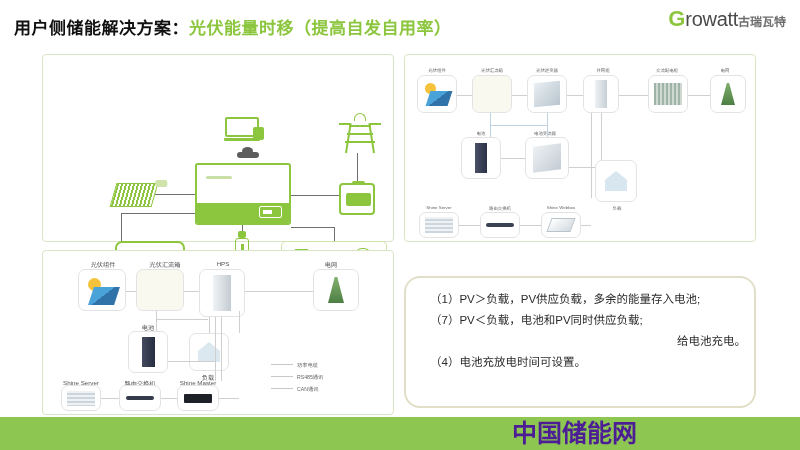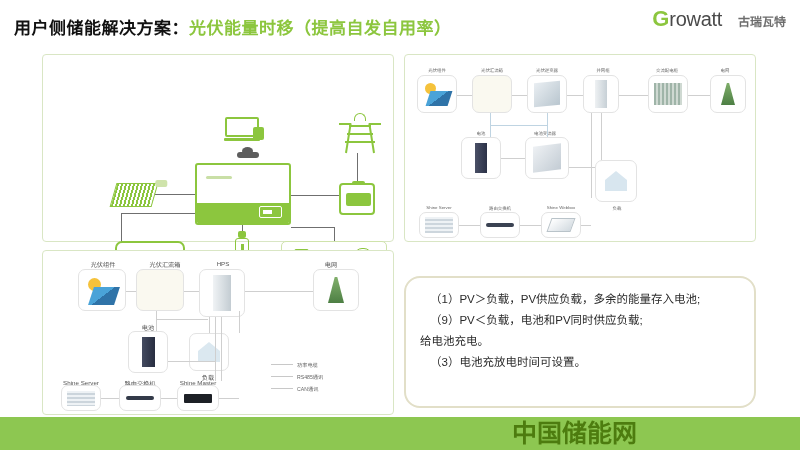--- a/index.html
+++ b/index.html
@@ -16,21 +16,21 @@
   .title{
     position:absolute;left:14px;top:14px;
     font-size:17px;font-weight:bold;letter-spacing:.5px;
     white-space:nowrap;color:#111;
   }
   .title .t-main{color:#111;}
   .title .t-accent{color:#8cc63e;}
   .logo{position:absolute;right:14px;top:8px;display:flex;align-items:baseline;}
   .logo .g{font-size:22px;font-weight:bold;color:#8cc63e;line-height:1;}
   .logo .rowatt{font-size:20px;font-weight:normal;color:#4a4a4a;line-height:1;letter-spacing:-.3px;}
-  .logo .cn{font-size:12px;font-weight:bold;color:#6d6d6d;margin-left:16px;line-height:1;}
+  .logo .cn{font-size:12px;font-weight:bold;color:#6d6d6d;margin-left:0;line-height:1;}
 
   
   .panel{position:absolute;background:#fff;border:1px solid #d9e6c4;border-radius:4px;box-sizing:border-box;}
   .p-tl{left:42px;top:54px;width:352px;height:188px;}
   .p-tr{left:404px;top:54px;width:352px;height:188px;}
   .p-bl{left:42px;top:250px;width:352px;height:165px;}
   .p-br{left:404px;top:276px;width:352px;height:132px;border:2px solid #e2dfc8;border-radius:16px;}
 
   
   .node{position:absolute;box-sizing:border-box;background:#fff;border:1px solid #e3e3e3;border-radius:7px;
@@ -93,27 +93,27 @@
   .bulb .body i{position:absolute;left:5px;top:5px;width:3px;height:12px;background:#8cc63e;}
 
   .applbox{position:absolute;left:238px;top:186px;width:106px;height:46px;border:1.4px solid #cfe3ab;border-radius:5px;background:#fff;box-sizing:border-box;}
   .appl{position:absolute;border:1.4px solid #8cc63e;box-sizing:border-box;border-radius:2px;}
 
   
   .txt-list{position:absolute;left:14px;top:11px;right:8px;}
   .txt-list .line{font-size:11.5px;color:#2b2b2b;line-height:21px;white-space:nowrap;
                   font-family:"Liberation Sans","DejaVu Sans",sans-serif;}
   .txt-list .line.indent{text-indent:10px;}
-  .txt-list .line.cont{text-indent:0;}
+  .txt-list .line.cont{text-indent:0;text-align:right;}
 
   
   .footer{position:absolute;left:0;top:417px;width:800px;height:33px;background:#8dc751;}
   .wm{position:absolute;right:10px;top:418px;display:flex;align-items:center;height:31px;}
   .wm .escn{font-size:25px;font-weight:bold;color:#3f6f78;letter-spacing:-.5px;line-height:1;}
-  .wm .escn-cn{font-size:25px;font-weight:bold;color:#4d7c0f;margin-left:2px;line-height:1;}
+  .wm .escn-cn{font-size:25px;font-weight:bold;color:#4c1d95;margin-left:2px;line-height:1;}
 
   
   .leg-row{position:absolute;display:flex;align-items:center;}
   .leg-row .ln{width:22px;height:1px;background:#c8c8c8;margin-right:4px;}
   .leg-row .lb{font-size:5.2px;color:#666;white-space:nowrap;}
 
   .sun{position:absolute;border-radius:50%;background:#f5c23b;}
   .pvmini{position:absolute;background:linear-gradient(135deg,#4aa3d8 0 48%,#2f73a8 48% 100%);}
 </style>
 </head>
@@ -352,23 +352,23 @@
     </div>
     <div class="leg-row" style="left:228px;top:134px;">
       <span class="ln"></span>
       <span class="lb">CAN通讯</span>
     </div>
   </div>
 
   <div class="panel p-br">
     <div class="txt-list">
       <div class="line indent">（1）PV＞负载，PV供应负载，多余的能量存入电池;</div>
-      <div class="line indent">（9）PV＜负载，电池和PV同时供应负载;</div>
+      <div class="line indent">（7）PV＜负载，电池和PV同时供应负载;</div>
       <div class="line cont">给电池充电。</div>
-      <div class="line indent">（3）电池充放电时间可设置。</div>
+      <div class="line indent">（4）电池充放电时间可设置。</div>
     </div>
   </div>
 
   <div class="footer"></div>
   <div class="wm">
     <span class="escn-cn">中国储能网</span>
   </div>
 
 </div>
 

